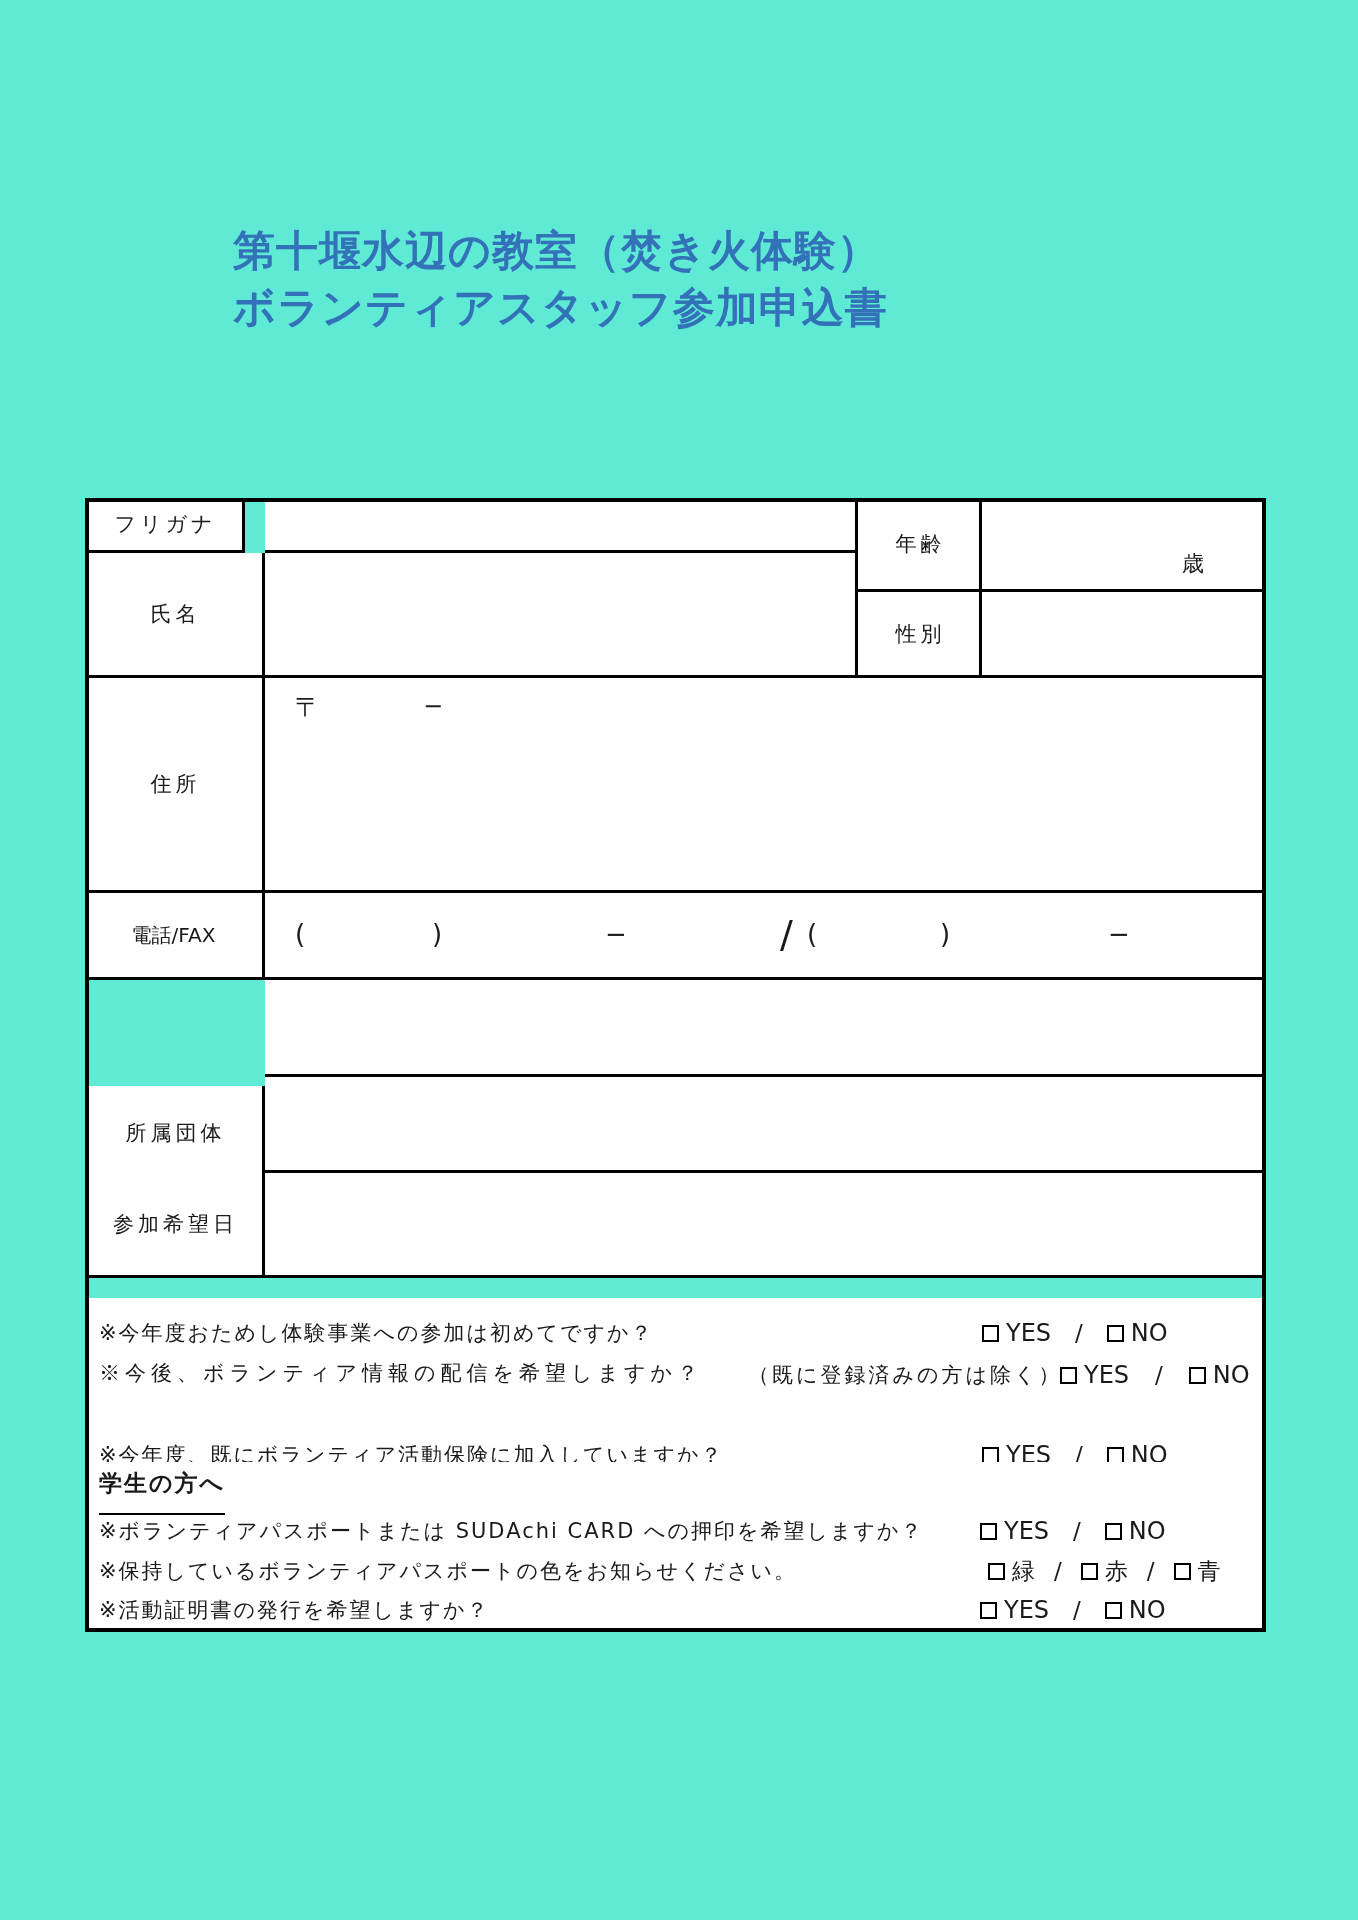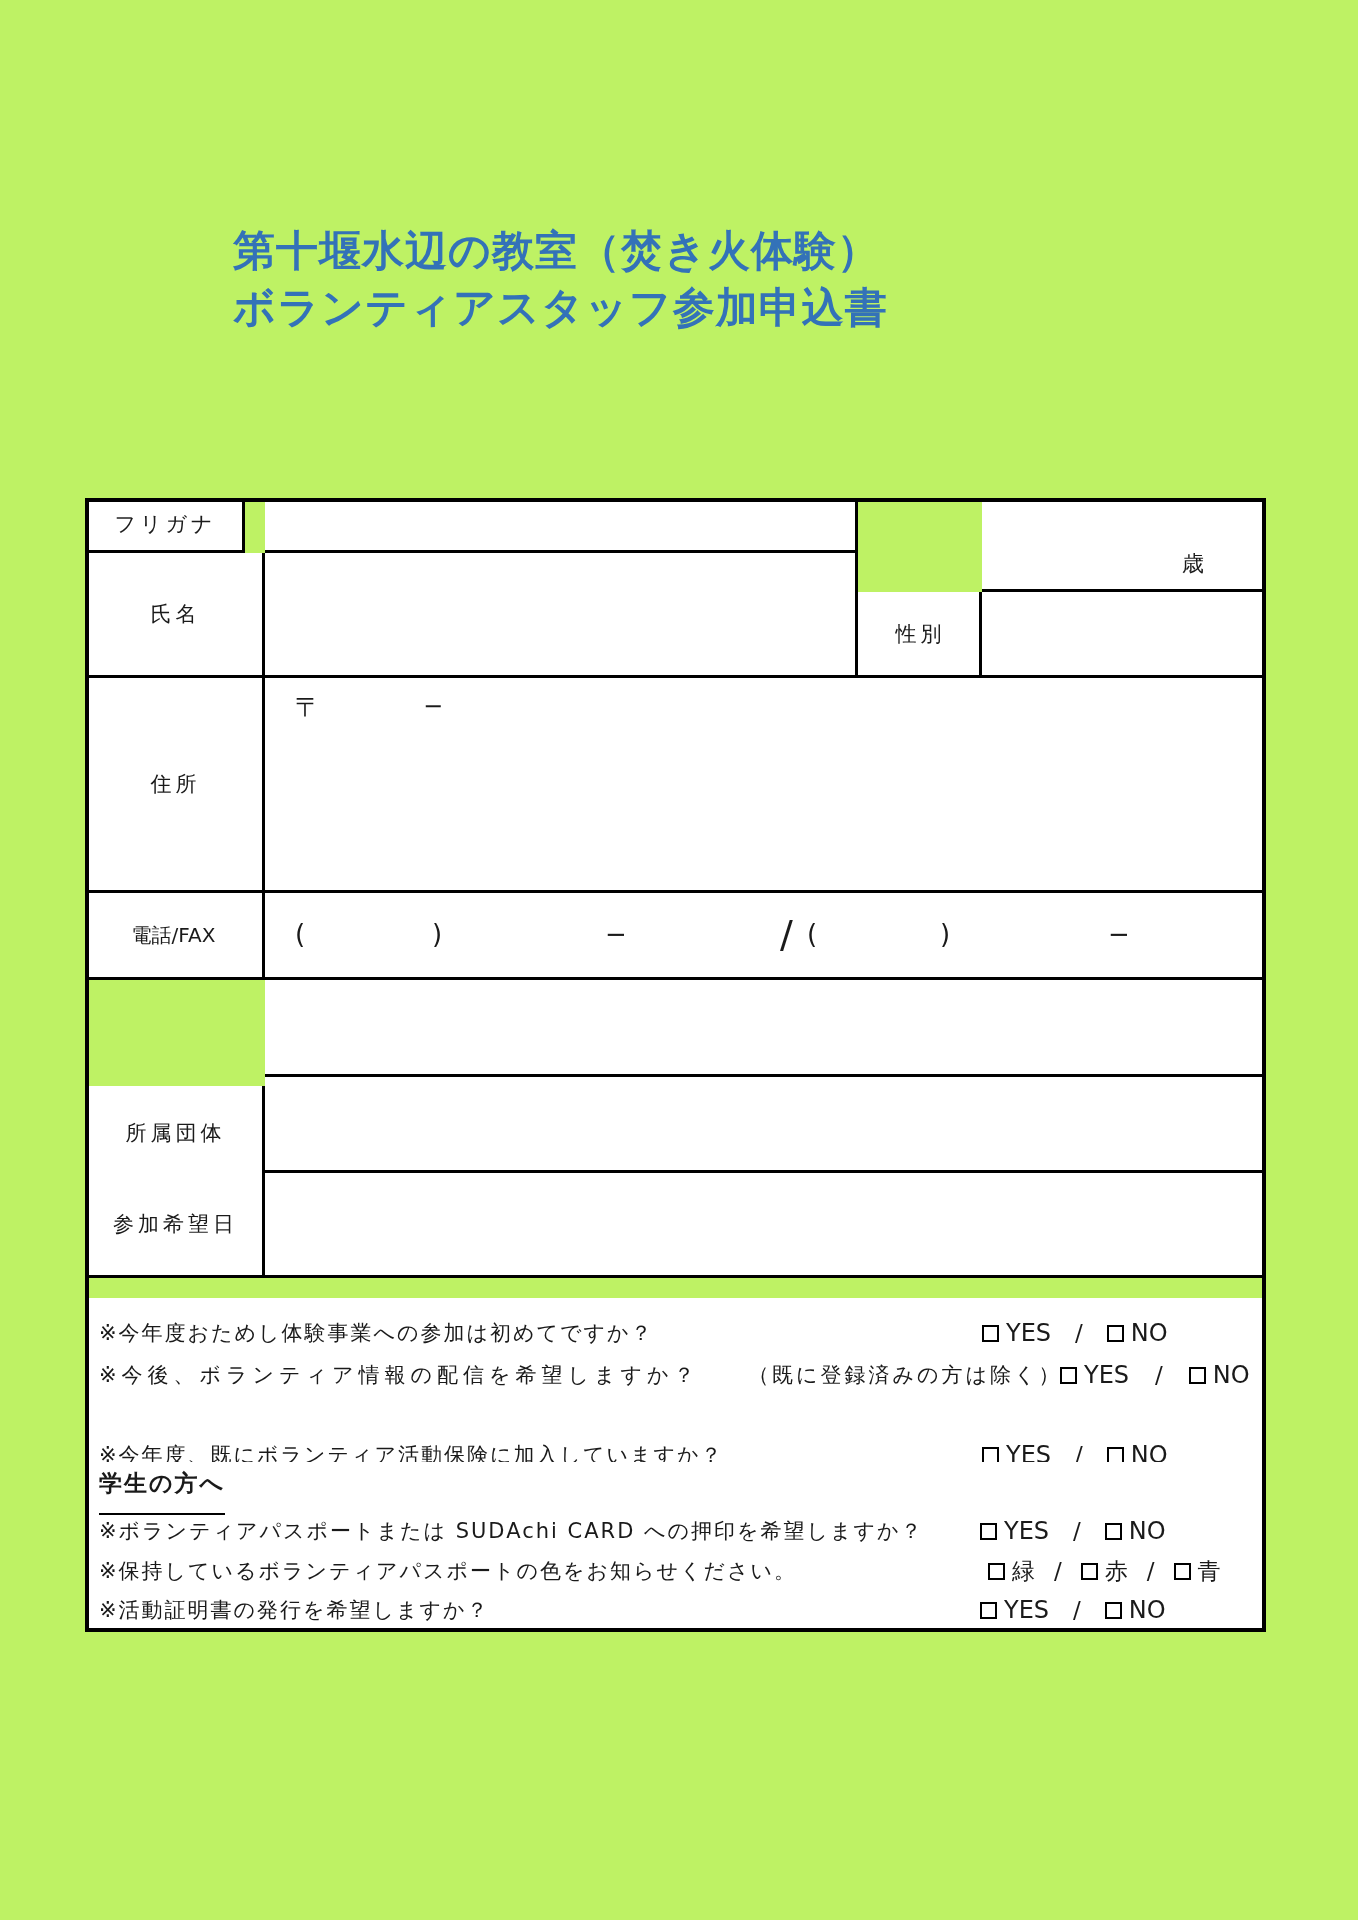--- a/index.html
+++ b/index.html
@@ -2,21 +2,21 @@
 <html><head>
 <meta charset="utf-8">
 <style>
   * { margin:0; padding:0; box-sizing:border-box; }
   html,body { background:#ffffff; }
   body {
     width:1358px; height:1920px;
     font-family:"DejaVu Sans","Liberation Sans",sans-serif;
     color:#1a1a1a;
   }
-  .page { position:relative; width:1358px; height:1920px; background:#bef264; overflow:hidden; }
+  .page { position:relative; width:1358px; height:1920px; background:#5eead4; overflow:hidden; }
 
   
   .title {
     position:absolute; left:233px; top:222px;
     font-size:42px; font-weight:700; letter-spacing:1px; line-height:57px;
   }
 
   
   .form-table { position:absolute; left:85px; top:498px; width:1181px; height:1134px; }
   .outer-border { position:absolute; inset:0; border:4px solid #000; pointer-events:none; }
@@ -34,21 +34,21 @@
 
   .postal-mark { position:absolute; left:30px; top:12px; font-size:26px; }
   .postal-dash { position:absolute; left:158px; top:14px; font-size:24px; }
 
   .ph { position:absolute; top:50%; transform:translateY(-52%); font-size:26px; }
   .ph-slash { font-size:38px; font-weight:500; }
 
   
   .q-row { position:absolute; left:0; width:100%; height:34px; line-height:34px; white-space:nowrap; }
   .q-text { margin-left:14px; font-size:21px; letter-spacing:2px; }
-  .q-text.wide { letter-spacing:5px; }
+  .q-text.wide { letter-spacing:5px;font-family:Liberation Mono, monospace; }
   .q-note { position:absolute; font-size:21px; letter-spacing:3px; top:0; }
   .opts { position:absolute; top:0; height:34px; display:inline-flex; align-items:center; }
   .opt-group { display:inline-flex; align-items:center; }
   .cb {
     display:inline-block; width:17px; height:17px;
     border:2px solid #000; margin-right:7px; background:#fff;
   }
   .opt { font-size:24px; letter-spacing:0; }
   .opt.cjk { font-size:23px; }
   .slash { font-size:23px; padding:0 0; }
@@ -73,20 +73,21 @@
   </div>
 
   <div class="form-table">
 
     <div class="cell label-cell b-r b-b" style="left:0;top:0;width:160px;height:55px">フリガナ</div>
     <div class="cell b-r b-b" style="left:180px;top:0;width:593px;height:55px"></div>
 
     <div class="cell label-cell b-r b-b" style="left:0;top:55px;width:180px;height:125px">氏名</div>
     <div class="cell b-r b-b" style="left:180px;top:55px;width:593px;height:125px"></div>
 
+    <div class="cell label-cell b-r b-b" style="left:773px;top:0;width:124px;height:94px">年齢</div>
     <div class="cell b-b" style="left:897px;top:0;width:284px;height:94px">
       <span class="age-unit">歳</span>
     </div>
 
     <div class="cell label-cell b-r b-b" style="left:773px;top:94px;width:124px;height:86px">性別</div>
     <div class="cell b-b" style="left:897px;top:94px;width:284px;height:86px"></div>
 
     <div class="cell label-cell b-r b-b" style="left:0;top:180px;width:180px;height:215px">住所</div>
     <div class="cell b-b" style="left:180px;top:180px;width:1001px;height:215px">
       <span class="postal-mark">〒</span>

